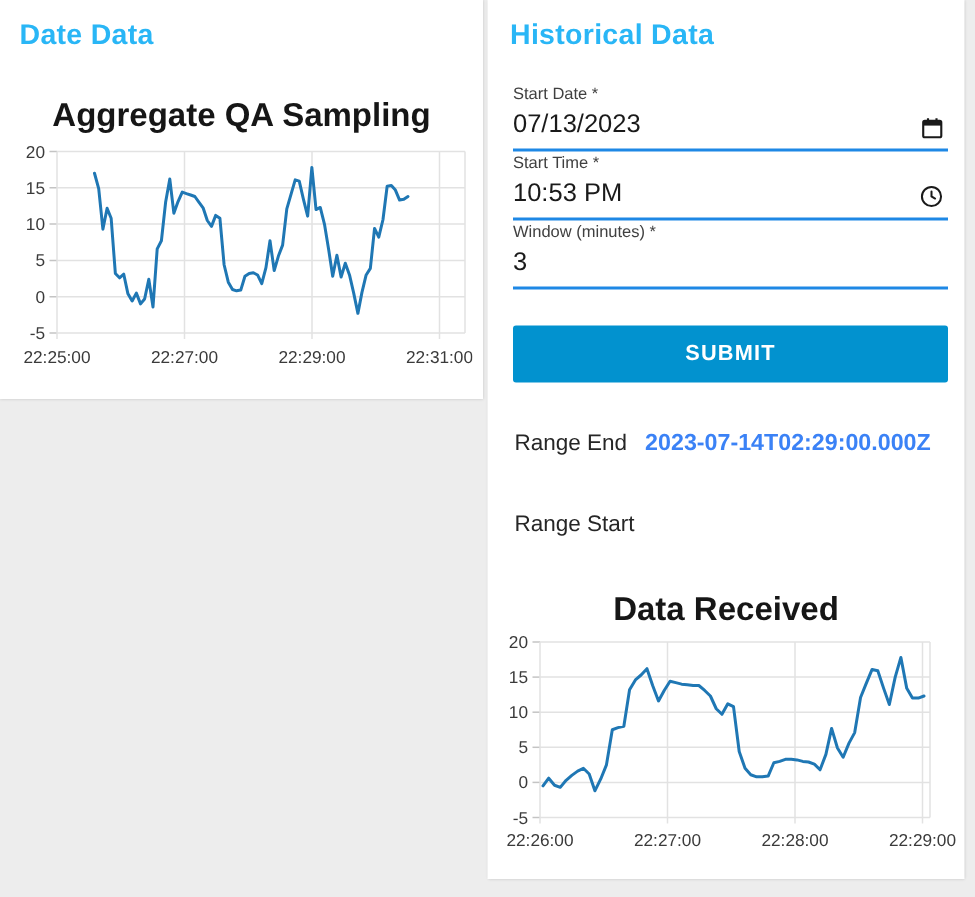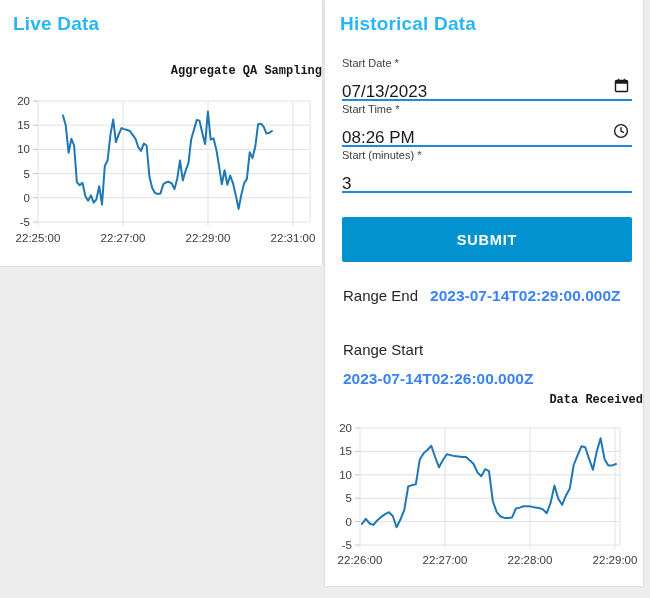--- a/index.html
+++ b/index.html
@@ -10,54 +10,54 @@
     -webkit-font-smoothing:antialiased;
   }
   .card{position:absolute;background:#fff;box-shadow:0 0 2px rgba(0,0,0,.18);}
   .card-left{left:0;top:0;width:322px;height:266px;}
   .card-right{left:325px;top:0;width:318px;height:586px;}
   .panel-title{
     position:absolute;font-size:19px;font-weight:700;color:var(--accent,#29b6f6);
     letter-spacing:.2px;
   }
   .chart-title{
-    position:absolute;left:0;width:100%;text-align:right;
-    font-size:12px;font-weight:700;color:#161616;font-family:Liberation Mono, monospace;
+    position:absolute;left:0;width:100%;text-align:center;
+    font-size:22px;font-weight:700;color:#161616;
   }
   svg.chart{position:absolute;display:block;}
   svg.chart text{font-family:"Liberation Sans","DejaVu Sans",sans-serif;}
 
   
   .field{
     position:absolute;left:17px;width:290px;height:45px;
     border-bottom:2px solid var(--underline,#1e88e5);
     box-sizing:border-box;cursor:text;
   }
   .field-label{font-size:11px;color:#404040;padding-top:1px;}
-  .field-value{font-size:17px;color:#1a1a1a;line-height:25px;margin-top:10px;}
+  .field-value{font-size:17px;color:#1a1a1a;line-height:25px;margin-top:1px;}
   .field-icon{position:absolute;right:2px;bottom:5px;cursor:pointer;line-height:0;}
 
   .submit-btn{
-    position:absolute;left:17px;top:217px;width:290px;height:45px;
+    position:absolute;left:17px;top:217px;width:290px;height:38px;
     background:var(--btn,#0292cf);color:#fff;border:none;border-radius:2px;
     font-family:inherit;font-size:14.5px;font-weight:700;letter-spacing:.8px;
     cursor:pointer;
   }
   .range-row{
     position:absolute;left:18px;display:flex;align-items:flex-start;gap:12px;
     white-space:nowrap;
   }
   .range-label{font-size:15px;color:#262626;}
   .range-value{font-size:15.5px;font-weight:700;color:#3b82f6;}
 </style>
 </head>
 <body style="--accent: #29b6f6; --btn: #0292cf; --underline: #1e88e5; --page-bg: #ededed;">
 
 <div class="card card-left">
-  <div class="panel-title" style="left:13px;top:13px;">Live Data</div>
+  <div class="panel-title" style="left:13px;top:13px;">Date Data</div>
   <div class="chart-title" style="top:64px;">Aggregate QA Sampling</div>
   <svg class="chart" id="chart-live" style="left:5px;top:92px;" width="310" height="158" viewBox="0 0 310 158">
       <line x1="33" y1="9.0" x2="305" y2="9.0" stroke="#e2e2e2" stroke-width="1"></line>
       <line x1="28" y1="9.0" x2="33" y2="9.0" stroke="#c4c4c4" stroke-width="1"></line>
       <text x="25" y="13" text-anchor="end" font-size="11.5" fill="#3a3a3a">20</text>
       <line x1="33" y1="33.2" x2="305" y2="33.2" stroke="#e2e2e2" stroke-width="1"></line>
       <line x1="28" y1="33.2" x2="33" y2="33.2" stroke="#c4c4c4" stroke-width="1"></line>
       <text x="25" y="37.2" text-anchor="end" font-size="11.5" fill="#3a3a3a">15</text>
       <line x1="33" y1="57.4" x2="305" y2="57.4" stroke="#e2e2e2" stroke-width="1"></line>
       <line x1="28" y1="57.4" x2="33" y2="57.4" stroke="#c4c4c4" stroke-width="1"></line>
@@ -95,43 +95,42 @@
         <rect x="3.5" y="5" width="17" height="15.5" rx="1.5" fill="none" stroke="#1a1a1a" stroke-width="2"></rect>
         <rect x="3.5" y="5.5" width="17" height="4" fill="#1a1a1a"></rect>
         <line x1="8" y1="2.5" x2="8" y2="6" stroke="#1a1a1a" stroke-width="2"></line>
         <line x1="16" y1="2.5" x2="16" y2="6" stroke="#1a1a1a" stroke-width="2"></line>
       </svg>
     </span>
   </div>
 
   <div class="field" style="top:102px;">
     <div class="field-label">Start Time *</div>
-    <div class="field-value">08:26 PM</div>
+    <div class="field-value">10:53 PM</div>
     <span class="field-icon">
       <svg viewBox="0 0 24 24" width="18" height="18">
         <circle cx="12" cy="12" r="8.5" fill="none" stroke="#1a1a1a" stroke-width="1.8"></circle>
         <path d="M12 7.5 L12 12 L15.2 13.8" fill="none" stroke="#1a1a1a" stroke-width="1.8" stroke-linecap="round"></path>
       </svg>
     </span>
   </div>
 
   <div class="field" style="top:148px;">
-    <div class="field-label">Start (minutes) *</div>
+    <div class="field-label">Window (minutes) *</div>
     <div class="field-value">3</div>
   </div>
 
   <button class="submit-btn">SUBMIT</button>
 
   <div class="range-row" style="top:287px;">
     <span class="range-label">Range End</span>
     <span class="range-value">2023-07-14T02:29:00.000Z</span>
   </div>
   <div class="range-row" style="top:341px;flex-direction:column;">
     <span class="range-label">Range Start</span>
-    <span class="range-value">2023-07-14T02:26:00.000Z</span>
   </div>
 
   <div class="chart-title" style="top:393px;">Data Received</div>
   <svg class="chart" id="chart-received" style="left:5px;top:418px;" width="310" height="152" viewBox="0 0 310 152">
       <line x1="30" y1="10.0" x2="290" y2="10.0" stroke="#e2e2e2" stroke-width="1"></line>
       <line x1="25" y1="10.0" x2="30" y2="10.0" stroke="#c4c4c4" stroke-width="1"></line>
       <text x="22" y="14" text-anchor="end" font-size="11.5" fill="#3a3a3a">20</text>
       <line x1="30" y1="33.4" x2="290" y2="33.4" stroke="#e2e2e2" stroke-width="1"></line>
       <line x1="25" y1="33.4" x2="30" y2="33.4" stroke="#c4c4c4" stroke-width="1"></line>
       <text x="22" y="37.4" text-anchor="end" font-size="11.5" fill="#3a3a3a">15</text>

